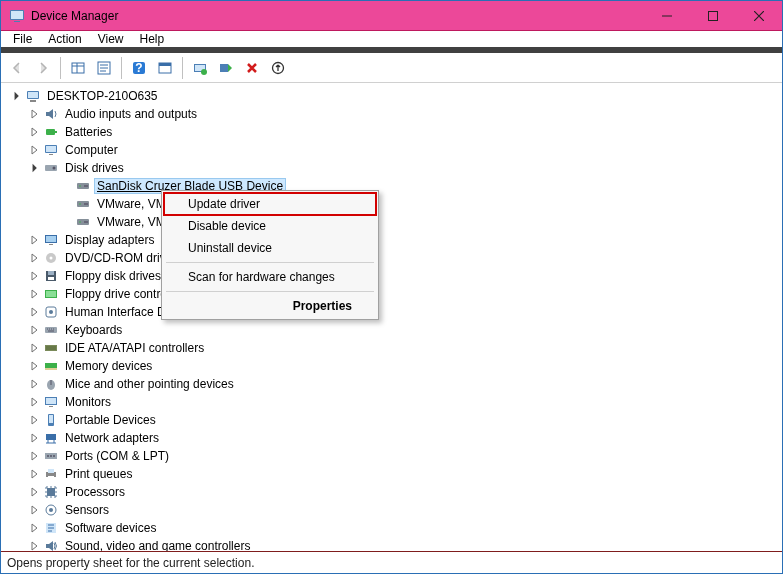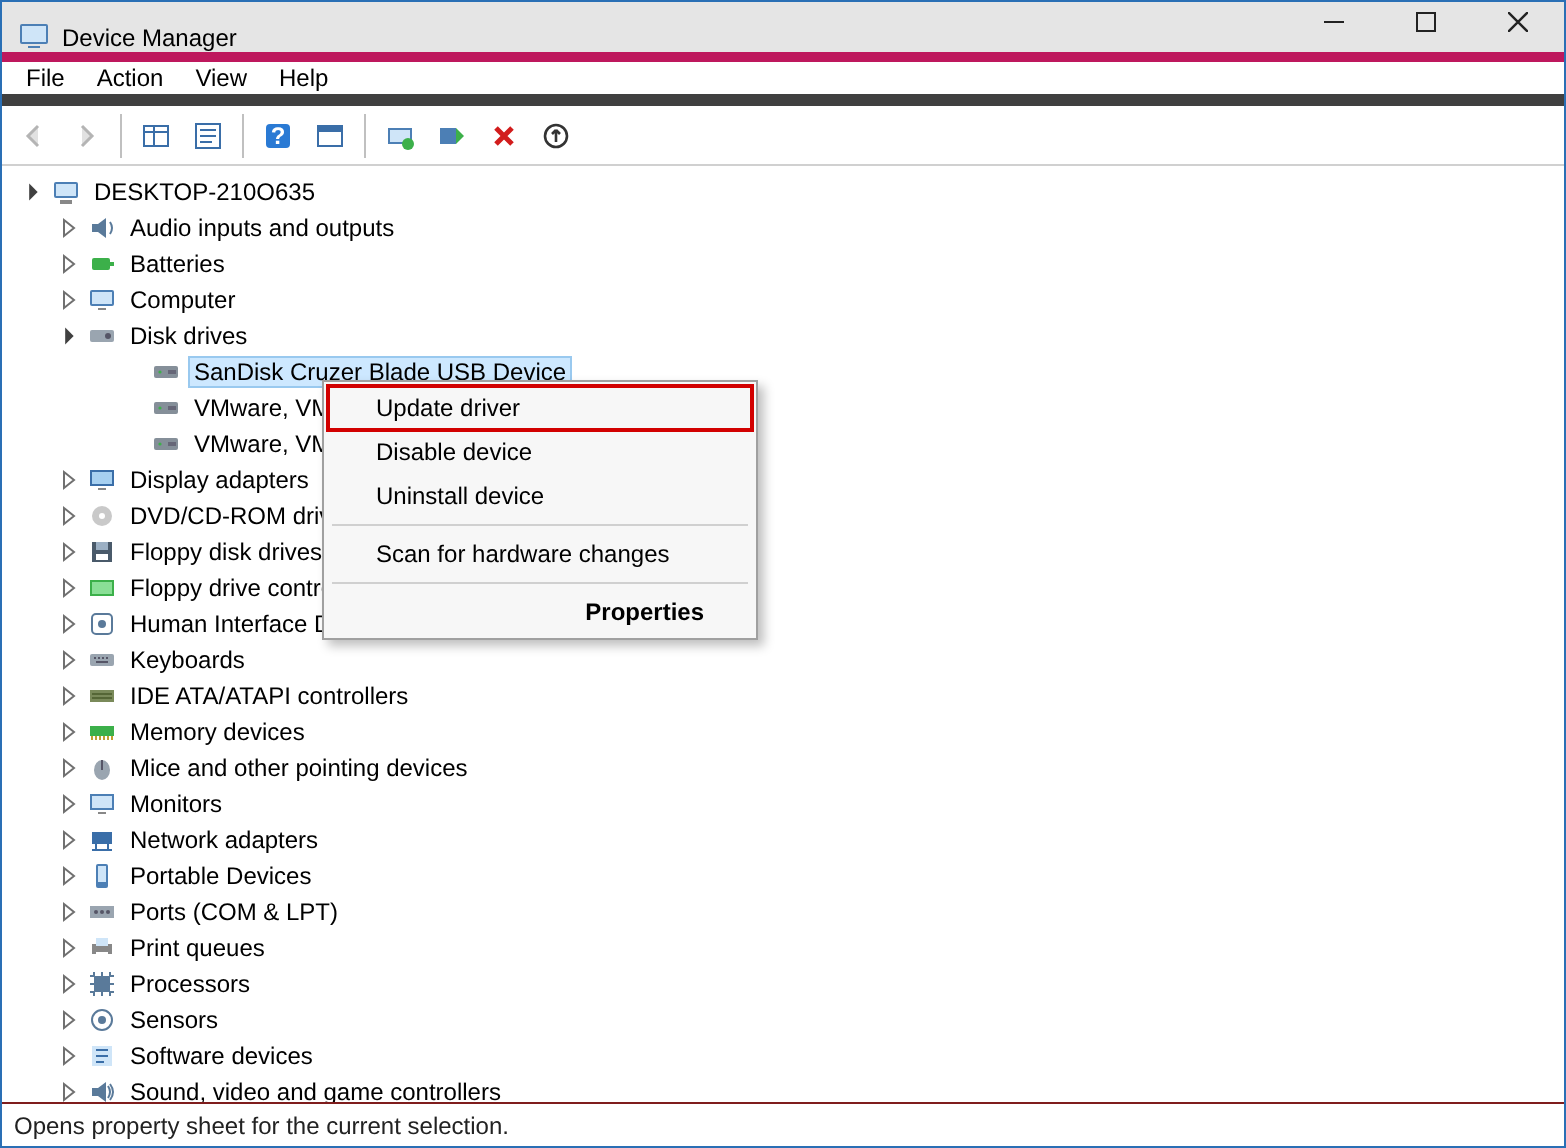--- a/index.html
+++ b/index.html
@@ -1,19 +1,19 @@
 <!DOCTYPE html>
 <html><head>
 <meta charset="utf-8">
 <style>
   * { box-sizing: border-box; font-family: "Segoe UI", Tahoma, sans-serif; font-size: 12px; }
   html, body { margin:0; padding:0; }
   body { width:783px; height:574px; background:#fff; border:1px solid #2a6fb5; display:flex; flex-direction:column; overflow:hidden; }
 
-  .titlebar { display:flex; align-items:flex-end; height:30px; background:#e5e5e5; border-bottom:5px solid #be185d; }
+  .titlebar { display:flex; align-items:center; height:30px; background:#ec4899; border-bottom:1px solid #be185d; }
   .titlebar .ticon { width:16px; height:16px; margin:0 6px 0 8px; color:#4c7fb5; }
   .titlebar .title { flex:0 0 auto; font-size:12px; }
   .titlebar .spacer { flex:1; }
   .winbtn { width:46px; height:30px; display:flex; align-items:center; justify-content:center; color:#222; }
 
   .menubar { display:flex; align-items:center; height:22px; padding:0 4px; border-bottom:6px solid #404040; }
   .menubar .mitem { padding:2px 8px; cursor:default; }
 
   .toolbar { display:flex; align-items:center; height:30px; padding:2px 4px; border-bottom:1px solid #d0d0d0; gap:2px; }
   .tbtn { width:24px; height:24px; display:flex; align-items:center; justify-content:center; border:1px solid transparent; color:#333; }
@@ -22,21 +22,21 @@
 
   .content { flex:1; overflow:auto; padding:4px 2px; position:relative; scrollbar-width:thin; }
   .statusbar { height:22px; border-top:1px solid #7f1d1d; display:flex; align-items:center; padding:0 6px; color:#222; }
 
   .node { display:flex; align-items:center; height:18px; padding-left:0; white-space:nowrap; }
   .node .pad { display:inline-block; }
   .expander { width:14px; height:14px; display:inline-flex; align-items:center; justify-content:center; color:#5a5a5a; margin-right:2px; cursor:default; }
   .expander.hidden { visibility:hidden; }
   .nodeicon { width:16px; height:16px; display:inline-flex; align-items:center; justify-content:center; margin-right:4px; color:#3a6ea8; }
   .nodelabel { padding:0 2px; }
-  .nodelabel.selected { background:#cde8ff; outline:1px solid #99c9ef; }
+  .nodelabel.selected { background:#cde8ff; outline:1px solid #99c9ef;text-decoration:underline; }
 
   .ctxmenu { position:absolute; left:160px; top:107px; width:218px; background:#f7f7f7; border:1px solid #a0a0a0; box-shadow:3px 3px 5px rgba(0,0,0,0.25); padding:2px; }
   .ctxitem { padding:4px 24px; cursor:default; font-size:12px; }
   .ctxitem.highlight { outline:2px solid #d20000; outline-offset:-1px; }
   .ctxitem.bold { font-weight:bold;text-align:right; }
   .ctxsep { height:1px; background:#d0d0d0; margin:3px 2px; }
 
   svg { display:block; }
 </style>
 </head>
@@ -423,40 +423,40 @@
   </div>
     <div class="node">
     <span class="pad" style="width:24px"></span>
     <span class="expander ">
         <svg width="12" height="12" viewBox="0 0 12 12">
           <path d="M4 2 L9 6 L4 10 Z" fill="none" stroke="#707070"></path>
         </svg>
       </span>
     <span class="nodeicon">
         <svg width="16" height="16" viewBox="0 0 16 16">
+          <rect x="5" y="2" width="6" height="12" rx="1" fill="#4c7fb5"></rect>
+          <rect x="6" y="3" width="4" height="8" fill="#cfe5f8"></rect>
+        </svg>
+      </span>
+    <span class="nodelabel">Portable Devices</span>
+  </div>
+    <div class="node">
+    <span class="pad" style="width:24px"></span>
+    <span class="expander ">
+        <svg width="12" height="12" viewBox="0 0 12 12">
+          <path d="M4 2 L9 6 L4 10 Z" fill="none" stroke="#707070"></path>
+        </svg>
+      </span>
+    <span class="nodeicon">
+        <svg width="16" height="16" viewBox="0 0 16 16">
           <rect x="3" y="4" width="10" height="6" fill="#3a6ea8"></rect>
           <path d="M5 10 V13 M11 10 V13 M3 13 H13" stroke="#3a6ea8"></path>
         </svg>
       </span>
     <span class="nodelabel">Network adapters</span>
-  </div>
-    <div class="node">
-    <span class="pad" style="width:24px"></span>
-    <span class="expander ">
-        <svg width="12" height="12" viewBox="0 0 12 12">
-          <path d="M4 2 L9 6 L4 10 Z" fill="none" stroke="#707070"></path>
-        </svg>
-      </span>
-    <span class="nodeicon">
-        <svg width="16" height="16" viewBox="0 0 16 16">
-          <rect x="5" y="2" width="6" height="12" rx="1" fill="#4c7fb5"></rect>
-          <rect x="6" y="3" width="4" height="8" fill="#cfe5f8"></rect>
-        </svg>
-      </span>
-    <span class="nodelabel">Portable Devices</span>
   </div>
     <div class="node">
     <span class="pad" style="width:24px"></span>
     <span class="expander ">
         <svg width="12" height="12" viewBox="0 0 12 12">
           <path d="M4 2 L9 6 L4 10 Z" fill="none" stroke="#707070"></path>
         </svg>
       </span>
     <span class="nodeicon">
         <svg width="16" height="16" viewBox="0 0 16 16">

